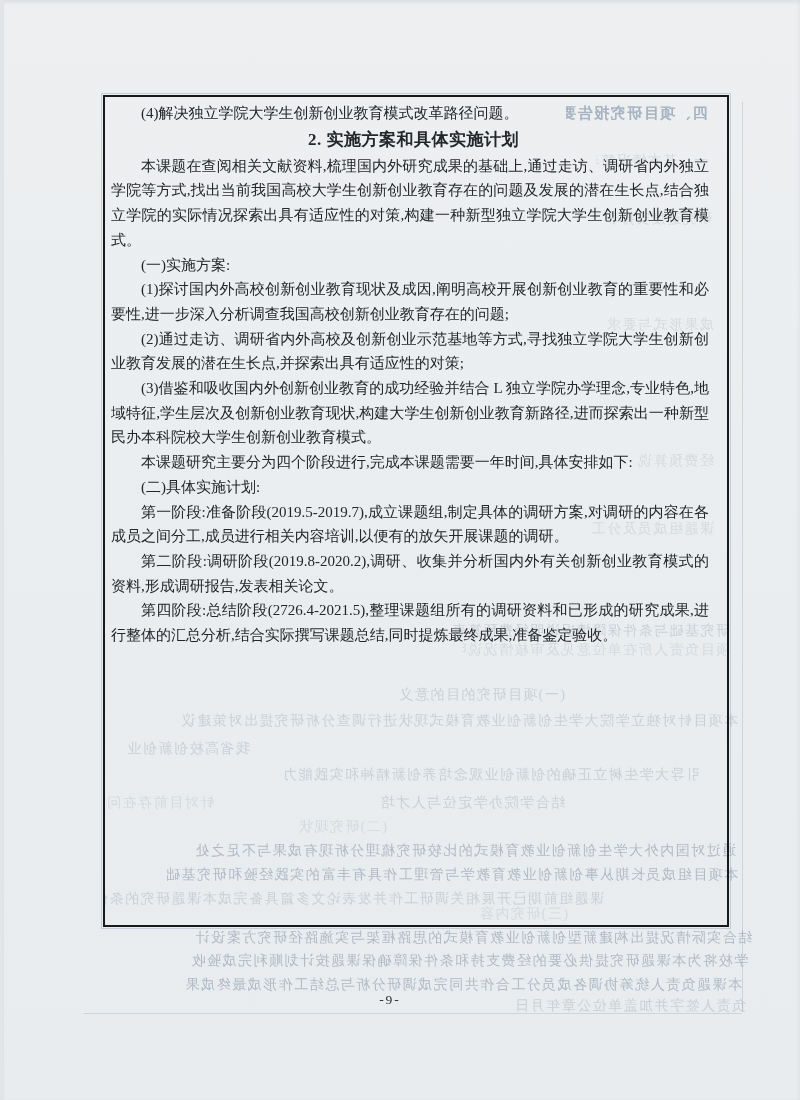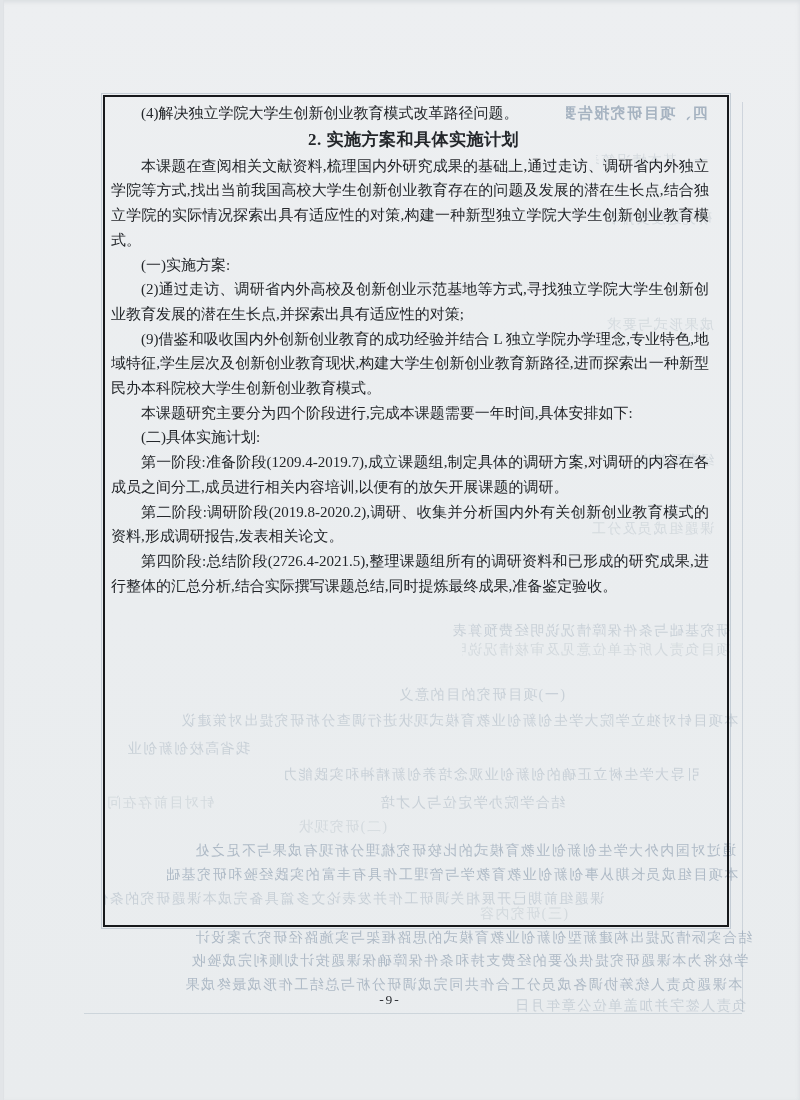--- a/index.html
+++ b/index.html
@@ -125,25 +125,26 @@
     <div class="ghost-vline" style="left:742px; top:102px; height:910px;"></div>
     <div class="ghost-hline" style="left:84px; top:1013px; width:658px;"></div>
   </div>
 
   <div class="frame">
     <div class="doc">
       <p>(4)解决独立学院大学生创新创业教育模式改革路径问题。</p>
       <h2>2. 实施方案和具体实施计划</h2>
       <p>本课题在查阅相关文献资料,梳理国内外研究成果的基础上,通过走访、调研省内外独立学院等方式,找出当前我国高校大学生创新创业教育存在的问题及发展的潜在生长点,结合独立学院的实际情况探索出具有适应性的对策,构建一种新型独立学院大学生创新创业教育模式。</p>
       <p>(一)实施方案:</p>
+      <p>(1)探讨国内外高校创新创业教育现状及成因,阐明高校开展创新创业教育的重要性和必要性,进一步深入分析调查我国高校创新创业教育存在的问题;</p>
       <p>(2)通过走访、调研省内外高校及创新创业示范基地等方式,寻找独立学院大学生创新创业教育发展的潜在生长点,并探索出具有适应性的对策;</p>
-      <p>(9)借鉴和吸收国内外创新创业教育的成功经验并结合 L 独立学院办学理念,专业特色,地域特征,学生层次及创新创业教育现状,构建大学生创新创业教育新路径,进而探索出一种新型民办本科院校大学生创新创业教育模式。</p>
+      <p>(3)借鉴和吸收国内外创新创业教育的成功经验并结合 L 独立学院办学理念,专业特色,地域特征,学生层次及创新创业教育现状,构建大学生创新创业教育新路径,进而探索出一种新型民办本科院校大学生创新创业教育模式。</p>
       <p>本课题研究主要分为四个阶段进行,完成本课题需要一年时间,具体安排如下:</p>
       <p>(二)具体实施计划:</p>
-      <p>第一阶段:准备阶段(1209.4-2019.7),成立课题组,制定具体的调研方案,对调研的内容在各成员之间分工,成员进行相关内容培训,以便有的放矢开展课题的调研。</p>
+      <p>第一阶段:准备阶段(2019.5-2019.7),成立课题组,制定具体的调研方案,对调研的内容在各成员之间分工,成员进行相关内容培训,以便有的放矢开展课题的调研。</p>
       <p>第二阶段:调研阶段(2019.8-2020.2),调研、收集并分析国内外有关创新创业教育模式的资料,形成调研报告,发表相关论文。</p>
       <p>第四阶段:总结阶段(2726.4-2021.5),整理课题组所有的调研资料和已形成的研究成果,进行整体的汇总分析,结合实际撰写课题总结,同时提炼最终成果,准备鉴定验收。</p>
     </div>
   </div>
 
   <div class="page-number">-9-</div>
 
 </div>
 
 </body></html>

